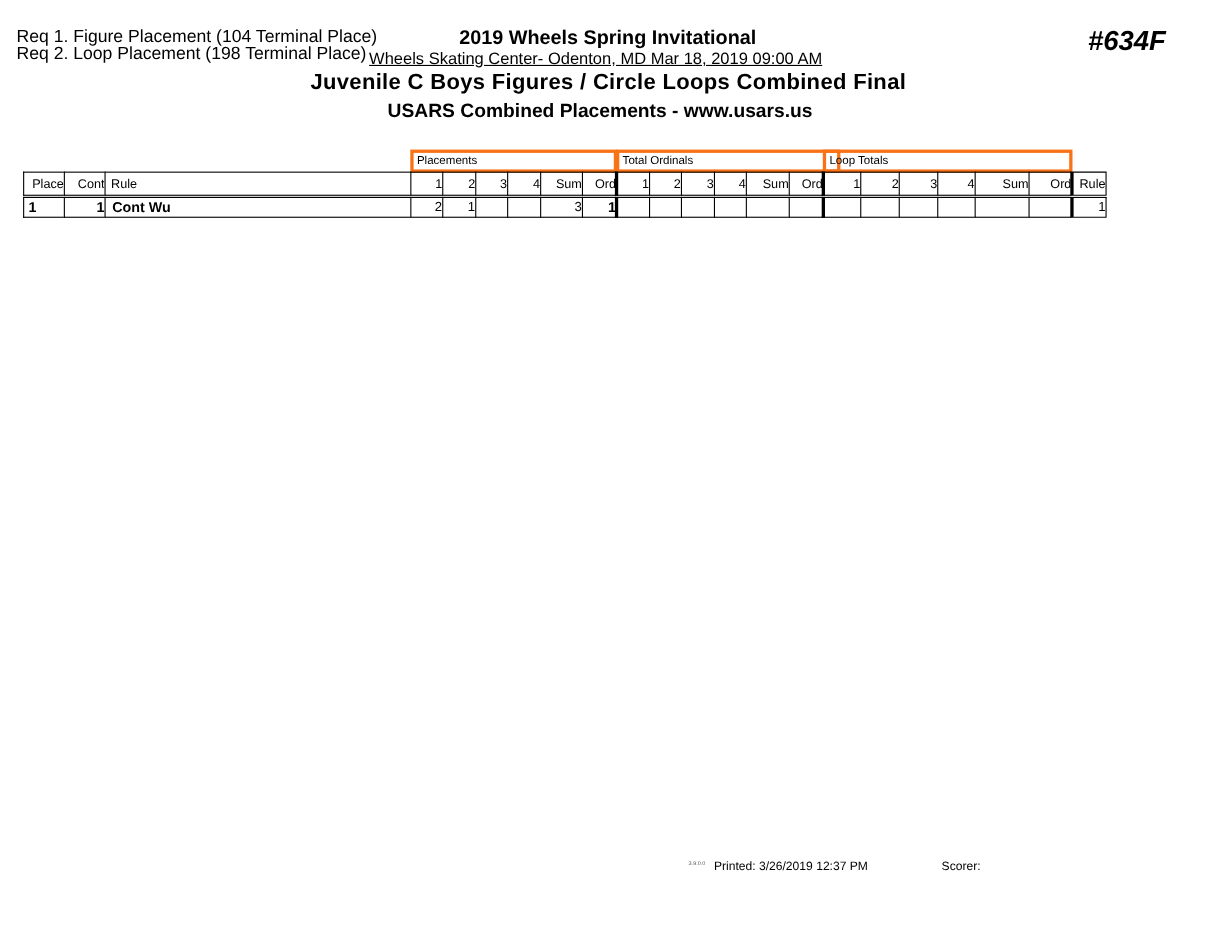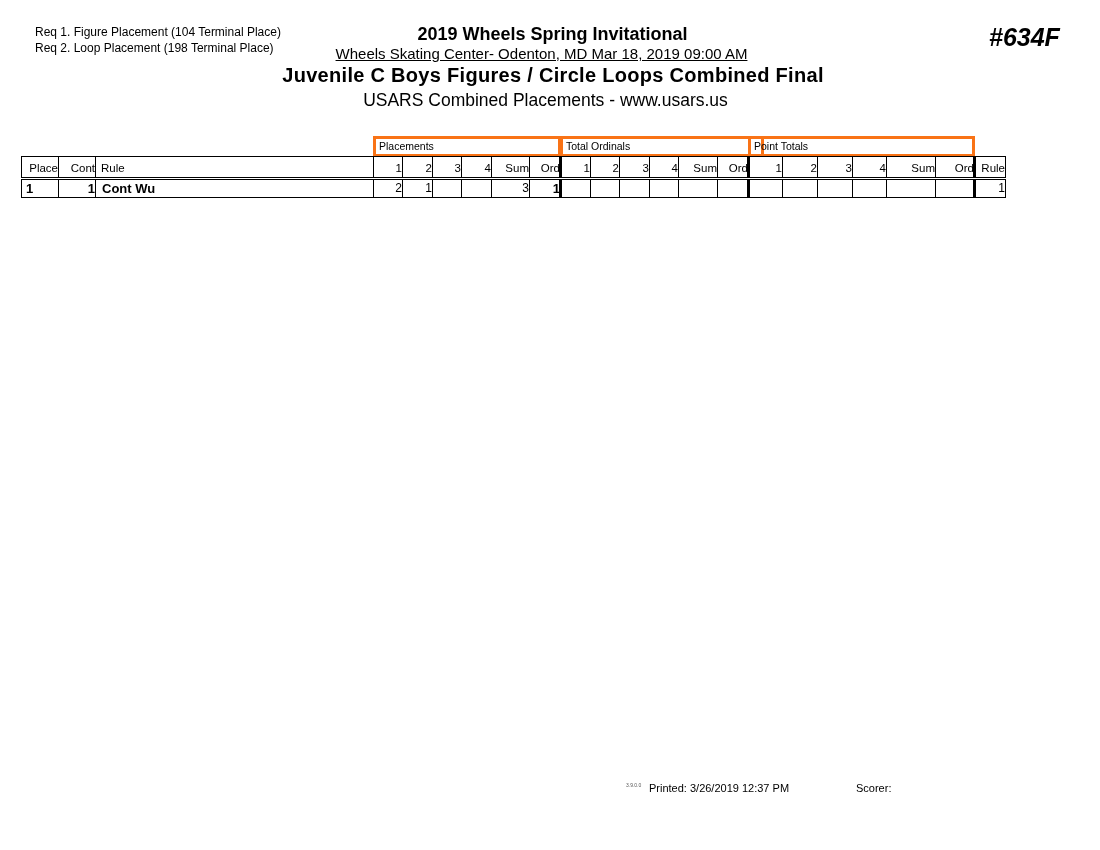--- a/index.html
+++ b/index.html
@@ -1,27 +1,27 @@
 <!DOCTYPE html>
 <html><head>
 <meta charset="utf-8">
 <style>
   html, body { margin: 0; padding: 0; background: #ffffff; }
   body {
     width: 1100px; height: 850px; position: relative; overflow: hidden;
     font-family: "Liberation Sans", "DejaVu Sans", sans-serif; color: #000;
   }
   .abs { position: absolute; white-space: nowrap; }
-  .req { font-size: 12px; left: 35px; }
+  .req { font-size: 16px; left: 15px; }
   .req1 { top: 25px; }
   .req2 { top: 41px; }
   .title { left: 0; width: 1105px; text-align: center; top: 24px; font-size: 18px; font-weight: bold; }
   .subtitle { left: 0; width: 1083px; text-align: center; top: 45px; font-size: 15px; text-decoration: underline; }
   .event { left: 0; width: 1106px; text-align: center; top: 64px; font-size: 20px; font-weight: bold; letter-spacing: 0.3px; }
-  .usars { left: 0; width: 1091px; text-align: center; top: 90px; font-size: 17.5px; }
+  .usars { left: 0; width: 1091px; text-align: center; top: 90px; font-size: 17.5px; font-weight: bold; }
   .eventnum { left: 989px; top: 23px; font-size: 25px; font-weight: bold; font-style: italic; }
 
   
   .grid { position: absolute; left: 0; top: 0; }
   .cell {
     position: absolute; box-sizing: border-box; font-size: 11px;
     text-align: right; overflow: hidden; white-space: nowrap;
   }
   .grp { border: 3px solid #f97316; font-size: 10.5px; text-align: left; padding-left: 3px; line-height: 14px; }
   .hdr { border-top: 1px solid #000; border-left: 1px solid #000; border-bottom: 1px solid #000; line-height: 20px; font-size: 11.5px; padding-top: 1px; }
@@ -48,21 +48,21 @@
   <div class="abs title">2019 Wheels Spring Invitational</div>
   <div class="abs subtitle">Wheels Skating Center- Odenton, MD  Mar 18, 2019  09:00 AM</div>
   <div class="abs event">Juvenile C Boys Figures / Circle Loops Combined Final</div>
   <div class="abs usars">USARS Combined Placements - www.usars.us</div>
   <div class="abs eventnum">#634F</div>
 
   <div class="grid">
 
     <div class="cell grp" style="left:373px; top:136px; width:188px; height:21px;">Placements</div>
     <div class="cell grp" style="left:560px; top:136px; width:204px; height:21px;">Total Ordinals</div>
-    <div class="cell grp" style="left:748px; top:136px; width:227px; height:21px;">Point Totals</div>
+    <div class="cell grp" style="left:748px; top:136px; width:227px; height:21px;">Loop Totals</div>
 
     <div class="cell hdr" style="left:21px; top:156px; width:37px; height:22px;">Place</div>
     <div class="cell hdr" style="left:58px; top:156px; width:37px; height:22px;">Cont</div>
     <div class="cell hdr left" style="left:95px; top:156px; width:278px; height:22px;">Rule</div>
 
     <div class="cell hdr" style="left:373px; top:156px; width:29px; height:22px;">1</div>
     <div class="cell hdr" style="left:402px; top:156px; width:30px; height:22px;">2</div>
     <div class="cell hdr" style="left:432px; top:156px; width:29px; height:22px;">3</div>
     <div class="cell hdr" style="left:461px; top:156px; width:30px; height:22px;">4</div>
     <div class="cell hdr" style="left:491px; top:156px; width:38px; height:22px;">Sum</div>

